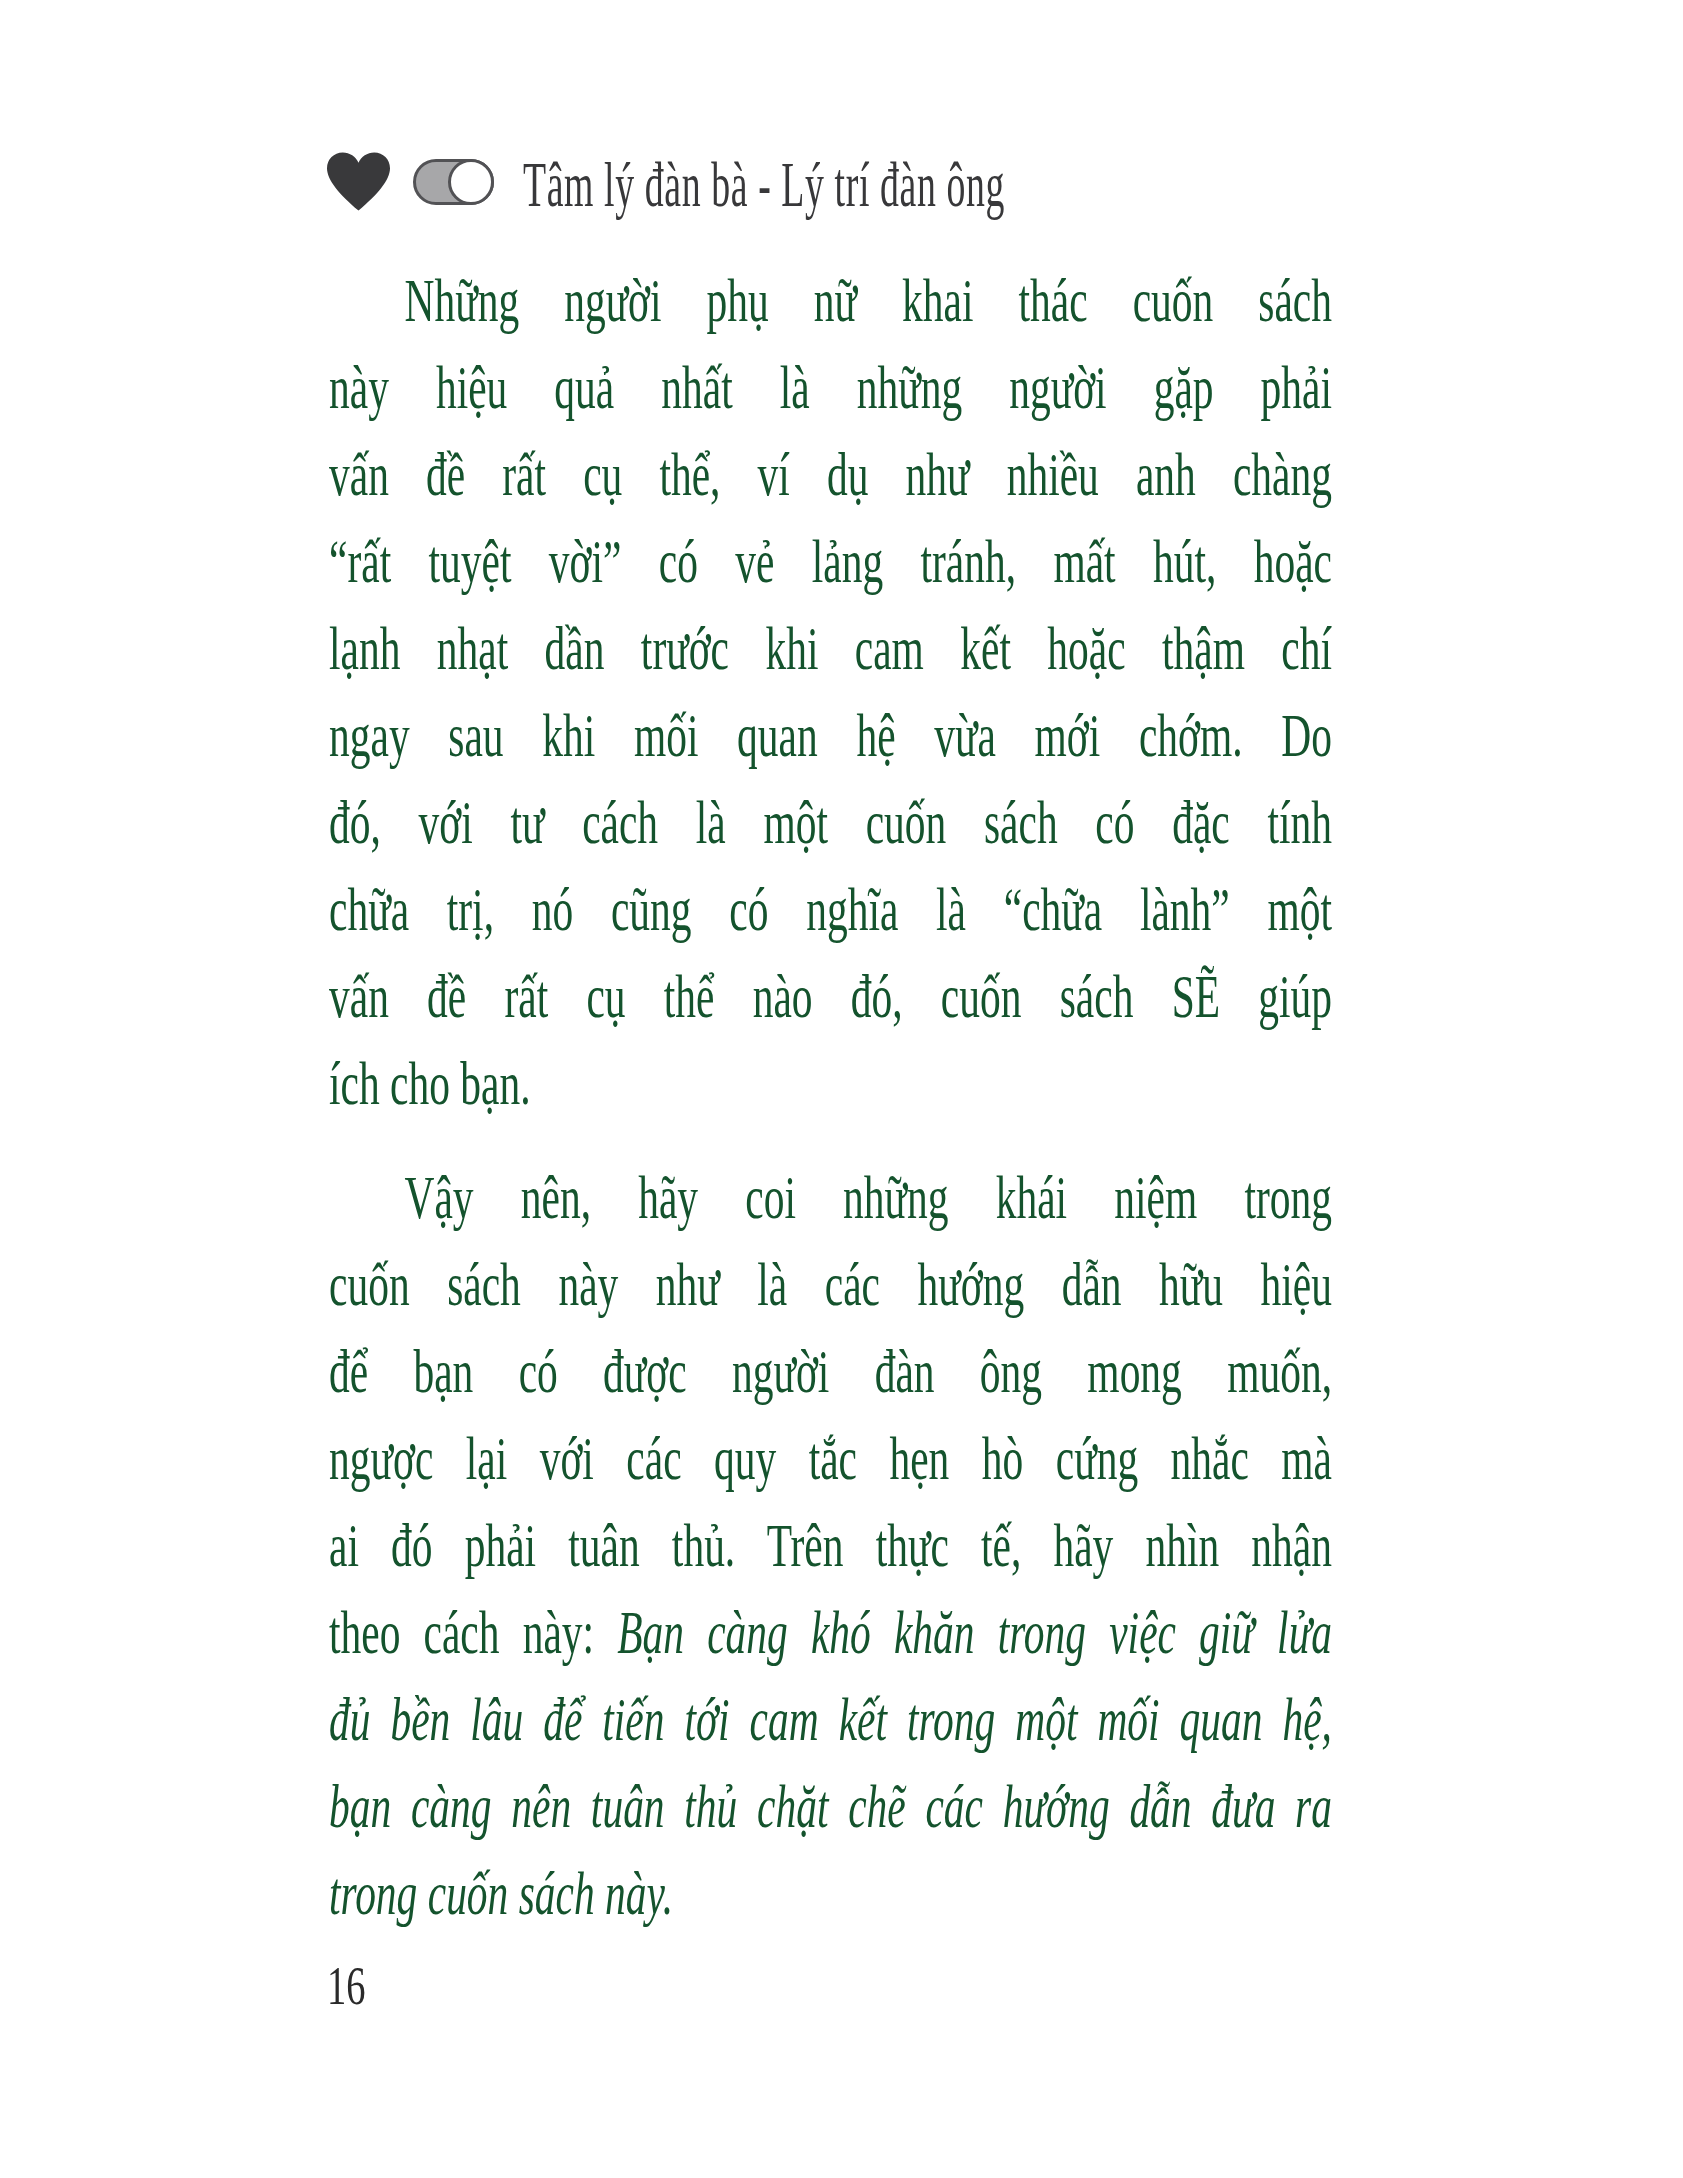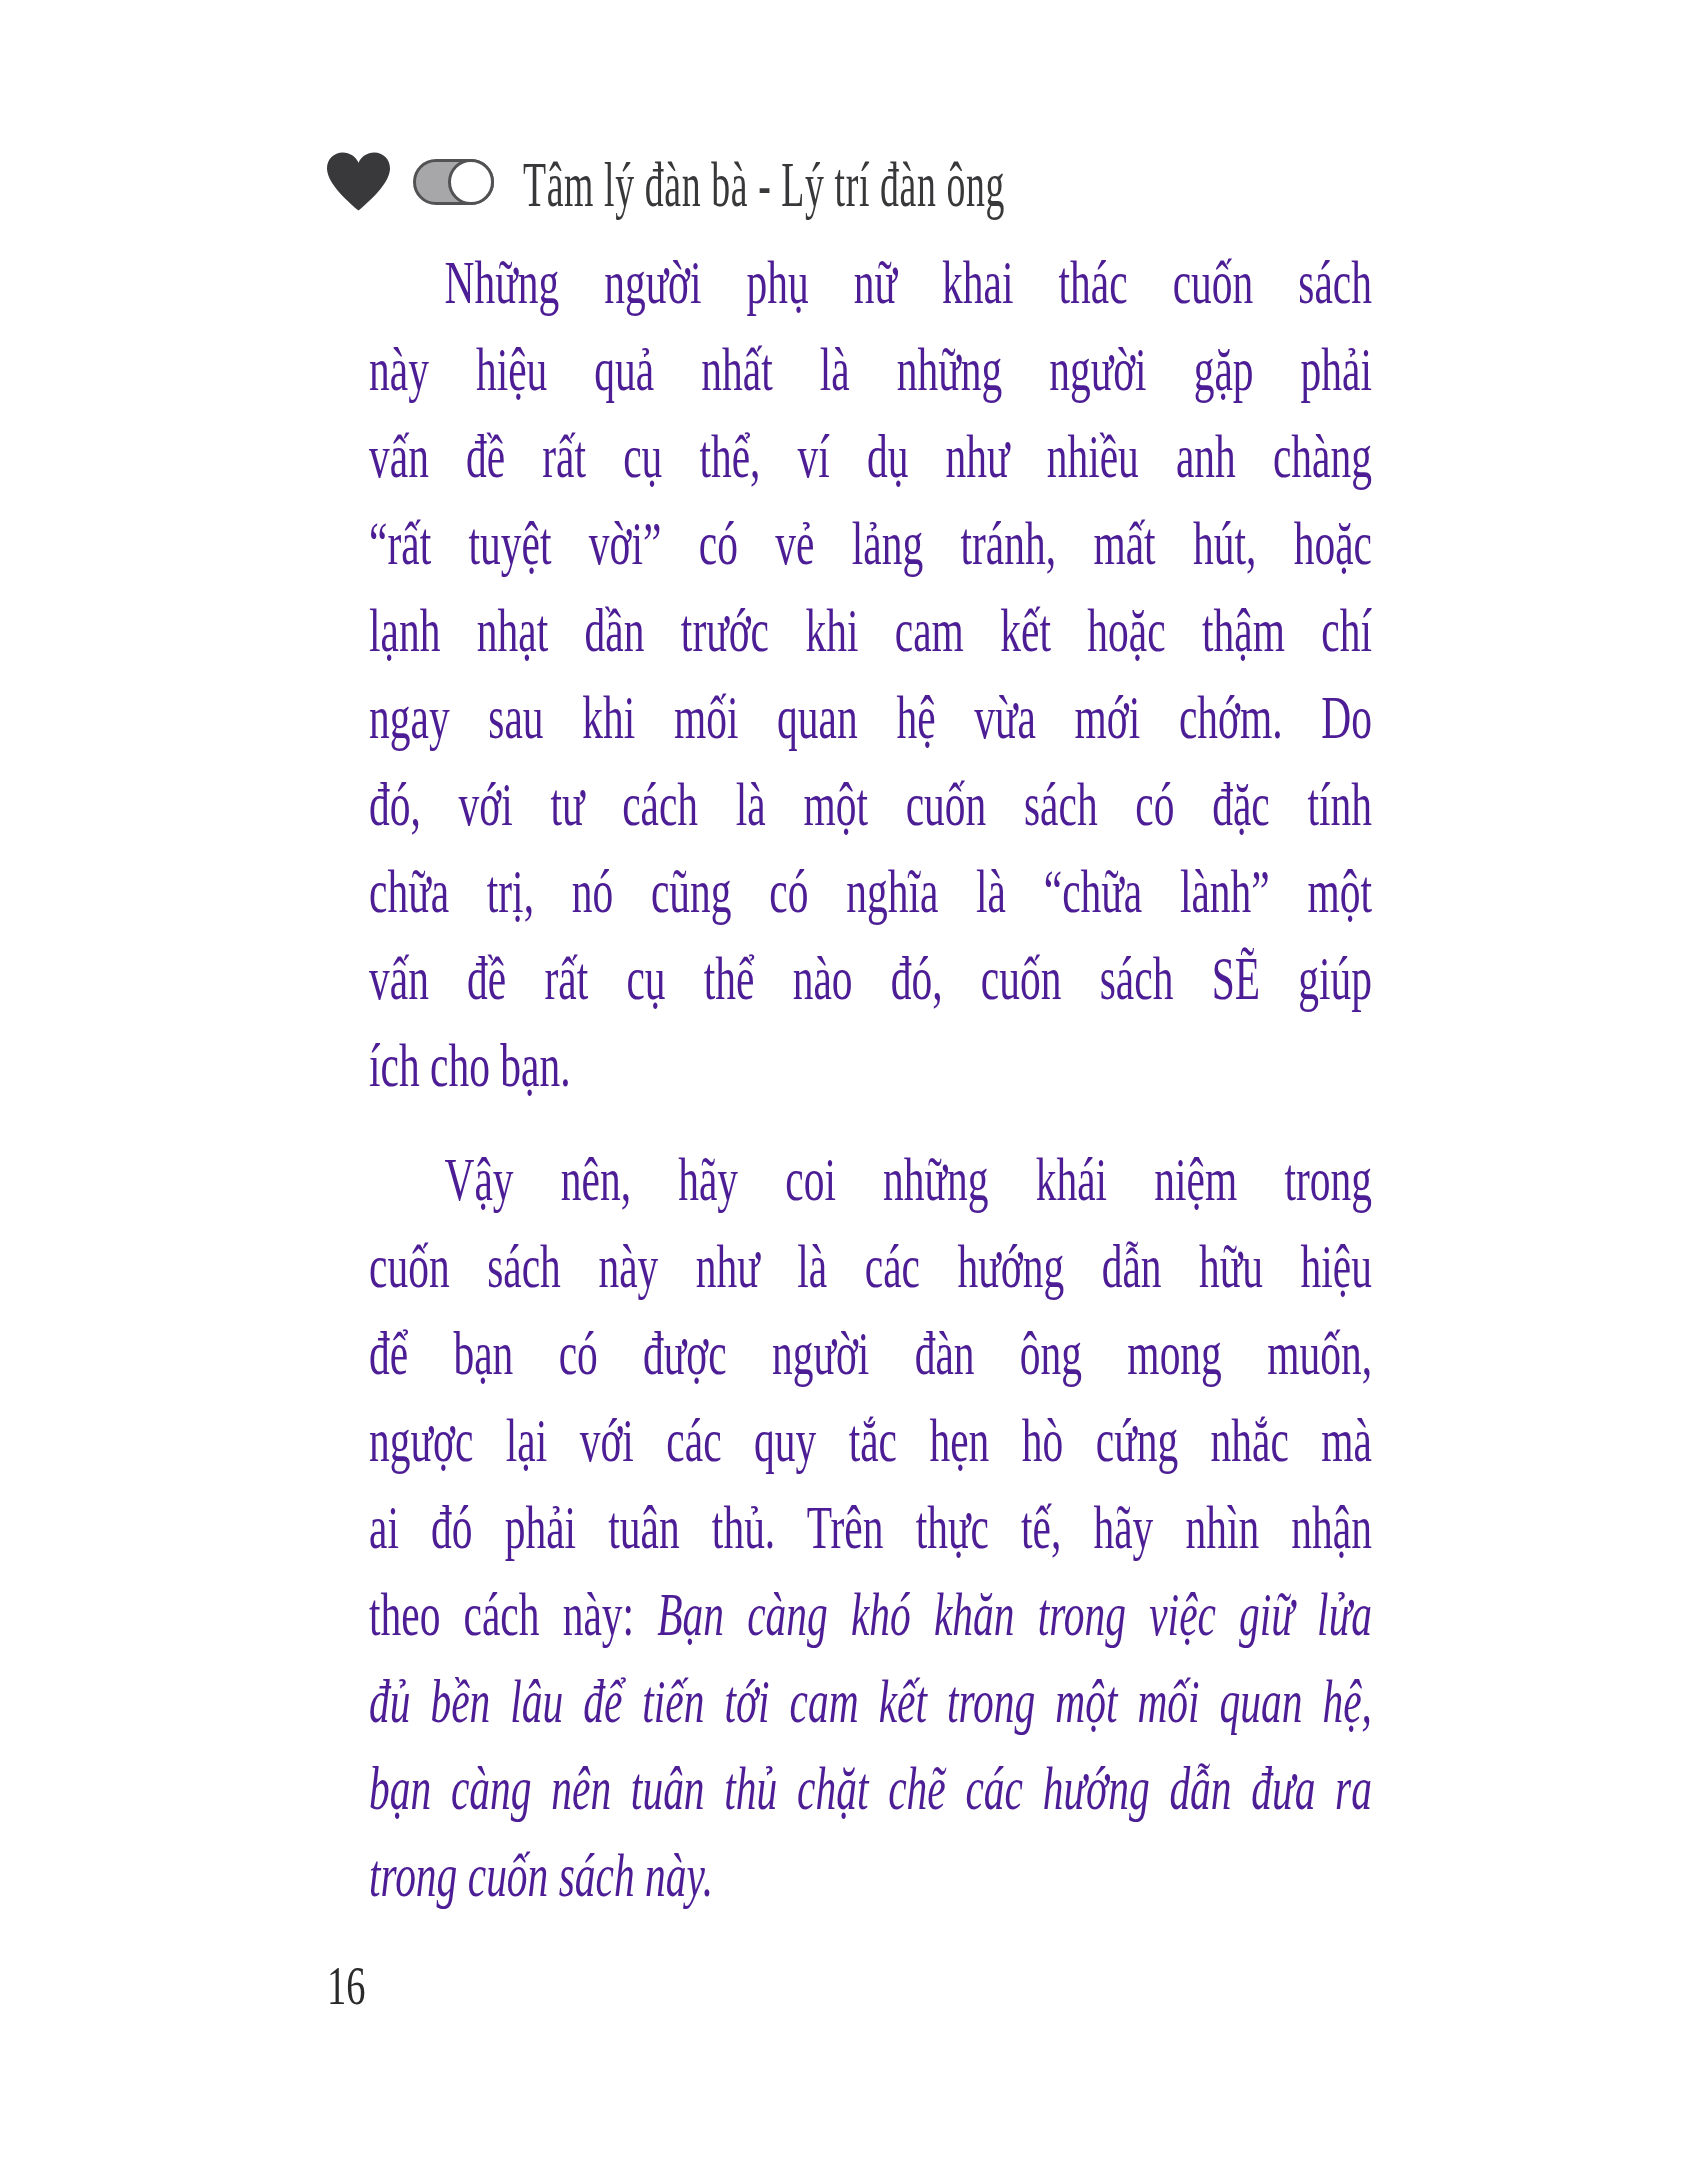--- a/index.html
+++ b/index.html
@@ -41,24 +41,23 @@
     font-size: 63px; line-height: 63px;
     color: #38383a;
     white-space: nowrap;
     transform: scaleX(0.60);
     transform-origin: left top;
     letter-spacing: 1px;
   }
 
   
   .textblock {
-    position: absolute; left: 329px; top: 239px;
+    position: absolute; left: 329px; top: 257px;
     width: 1003px;
-    color: #4c1d95;
-    margin-left: 40px;
+    color: #14532d;
   }
   .line {
     width: 1475px;
     height: 87px; line-height: 87px;
     font-size: 61px;
     text-align: justify;
     text-align-last: justify;
     transform: scaleX(0.68);
     transform-origin: left top;
     white-space: nowrap;

